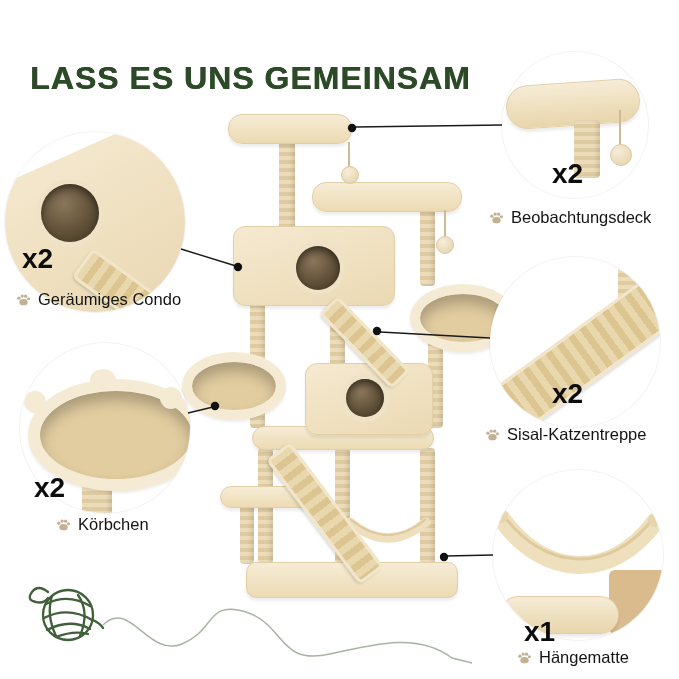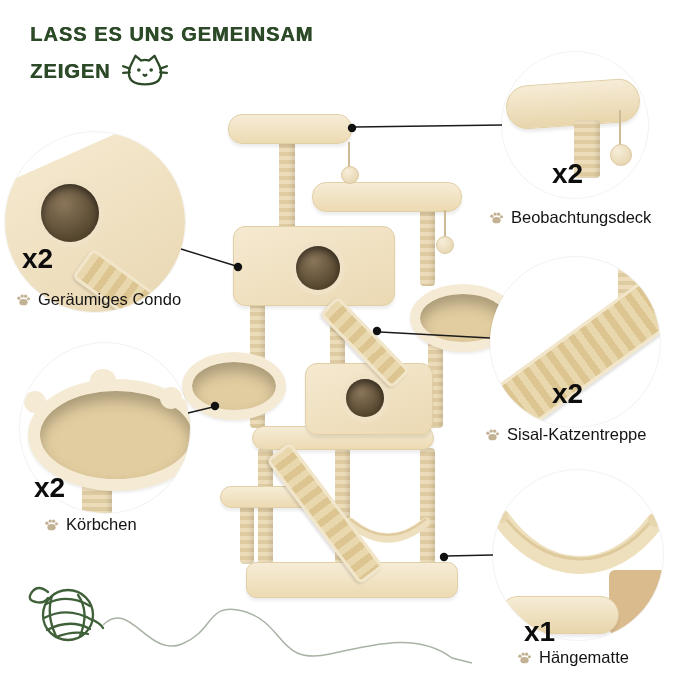--- a/index.html
+++ b/index.html
@@ -1,22 +1,22 @@
 <!DOCTYPE html>
 <html lang="de"><head>
 <meta charset="utf-8">
 <style>
   html,body{margin:0;padding:0;background:#fff;}
   .canvas{position:relative;width:679px;height:679px;background:#fff;overflow:hidden;
           font-family:"Liberation Sans", sans-serif;}
 
   
   .title{position:absolute;left:30px;top:16px;z-index:20;color:#2c4a27;}
-  .title .t1,.title .t2{font-size:20px;font-weight:800;letter-spacing:1px;line-height:36px;
-          text-shadow:0.6px 0 0 #2c4a27;}
+  .title .t1,.title .t2{font-size:32px;font-weight:800;letter-spacing:1px;line-height:36px;
+          text-shadow:0.6px 0 0 #2c4a27;margin-top:44px;}
   .t2row{display:flex;align-items:center;gap:12px;}
 
   
   .tree{position:absolute;inset:0;z-index:5;}
   .post{position:absolute;background:repeating-linear-gradient(180deg,#ecdcba 0 4px,#dfcba1 4px 8px);
         border-radius:4px;box-shadow:inset -3px 0 4px rgba(0,0,0,.10);}
   .platform{position:absolute;background:linear-gradient(180deg,#f6ecd6,#ecdab2);
         border:1px solid #e1cfa6;border-radius:14px;box-shadow:0 3px 3px rgba(0,0,0,.07);}
   .condo{position:absolute;background:linear-gradient(160deg,#f5e9d0,#ebd9b3);
         border:1px solid #e1cfa6;border-radius:12px;box-shadow:0 3px 3px rgba(0,0,0,.07);}
@@ -49,35 +49,20 @@
   .overlay{position:absolute;inset:0;z-index:40;pointer-events:none;}
   .yarn{position:absolute;left:24px;top:570px;z-index:6;}
 </style>
 </head>
 <body>
 
 <div class="canvas">
 
   <header class="title">
     <div class="t1">LASS ES UNS GEMEINSAM</div>
-    <div class="t2row">
-      <span class="t2">ZEIGEN</span>
-      <svg width="46" height="38" viewBox="0 0 48 40">
-        <g stroke="#2c4a27" stroke-width="2.4" fill="none" stroke-linecap="round" stroke-linejoin="round">
-          <path d="M10 12 L14 4 L20 9 Q24 7.5 28 9 L34 4 L38 12 Q41 17 41 22 Q41 34 24 34 Q7 34 7 22 Q7 17 10 12 Z"></path>
-          <path d="M22.5 24 q1.5 2 3 0"></path>
-          <path d="M1 15 L8 17.5"></path>
-            <path d="M1 22 L8 21.5"></path>
-          <path d="M47 15 L40 17.5"></path>
-            <path d="M47 22 L40 21.5"></path>
-        </g>
-        <circle cx="17.5" cy="19" r="1.9" fill="#2c4a27"></circle>
-        <circle cx="30.5" cy="19" r="1.9" fill="#2c4a27"></circle>
-      </svg>
-    </div>
   </header>
 
   <div class="tree">
 
     <div class="post" style="left:279px;top:140px;width:16px;height:90px"></div>
     <div class="post" style="left:420px;top:208px;width:15px;height:78px"></div>
     <div class="post" style="left:250px;top:300px;width:15px;height:128px"></div>
     <div class="post" style="left:330px;top:300px;width:15px;height:66px"></div>
     <div class="post" style="left:428px;top:330px;width:15px;height:98px"></div>
     <div class="post" style="left:258px;top:448px;width:15px;height:116px"></div>
@@ -174,21 +159,21 @@
         <svg width="15" height="15" viewBox="0 0 20 20">
           <ellipse cx="10" cy="13.5" rx="5.5" ry="4.3" fill="#c2b192"></ellipse>
           <circle cx="3.8" cy="8.2" r="2.2" fill="#c2b192"></circle>
           <circle cx="8.2" cy="5.4" r="2.2" fill="#c2b192"></circle>
           <circle cx="12.8" cy="5.6" r="2.2" fill="#c2b192"></circle>
           <circle cx="16.6" cy="9" r="2" fill="#c2b192"></circle>
         </svg>
       </span>
     <span>Beobachtungsdeck</span>
   </div>
-  <div class="callout-label" style="left:44px;top:515px">
+  <div class="callout-label" style="left:56px;top:515px">
     <span class="paw">
         <svg width="15" height="15" viewBox="0 0 20 20">
           <ellipse cx="10" cy="13.5" rx="5.5" ry="4.3" fill="#c2b192"></ellipse>
           <circle cx="3.8" cy="8.2" r="2.2" fill="#c2b192"></circle>
           <circle cx="8.2" cy="5.4" r="2.2" fill="#c2b192"></circle>
           <circle cx="12.8" cy="5.6" r="2.2" fill="#c2b192"></circle>
           <circle cx="16.6" cy="9" r="2" fill="#c2b192"></circle>
         </svg>
       </span>
     <span>Körbchen</span>

